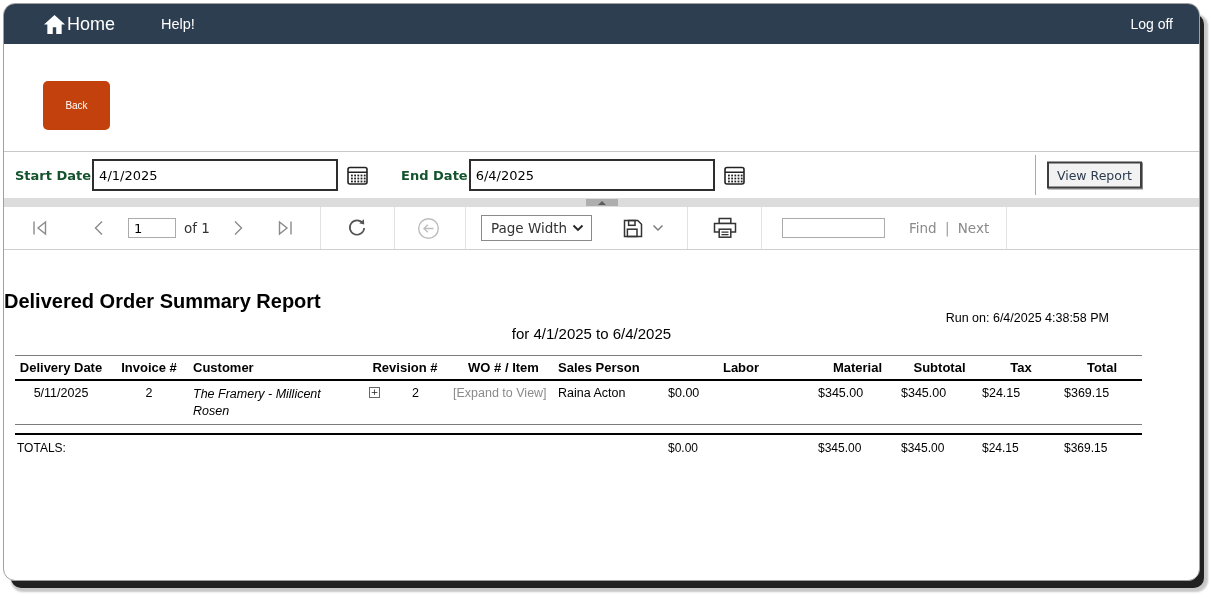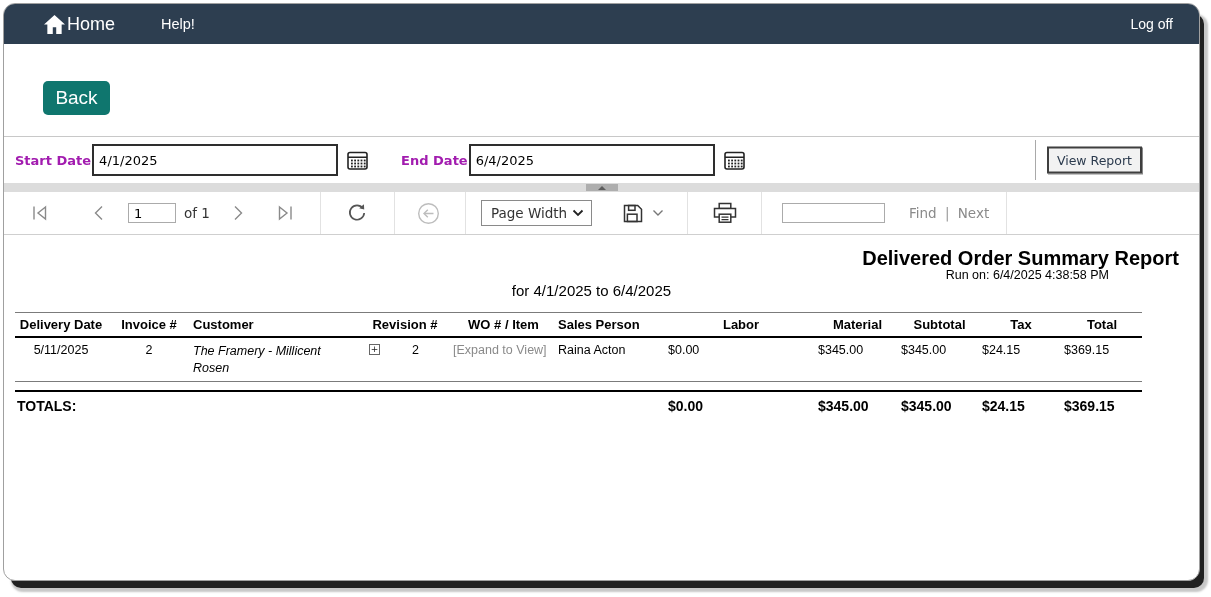--- a/index.html
+++ b/index.html
@@ -10,26 +10,26 @@
     box-shadow:6px 9px 0 -2px rgba(18,18,18,.92), 8px 11px 2px rgba(130,130,130,.45);
     font-family:"Liberation Sans",sans-serif;
   }
   
   .navbar{height:40px;background:#2d3e50;display:flex;align-items:center;color:#fff;padding:0 26px 0 39px;}
   .nav-home{display:flex;align-items:center;font-size:18px;cursor:pointer;}
   .nav-home svg{margin-right:1px;}
   .nav-help{margin-left:46px;font-size:14.5px;cursor:pointer;}
   .nav-logoff{margin-left:auto;font-size:14px;cursor:pointer;}
   
-  .back-btn{display:block;margin:37px 0 0 39px;width:67px;height:34px;background:#0f766e;border:none;
-    border-radius:5px;color:#fff;font-size:19px;font-family:"Liberation Sans",sans-serif;cursor:pointer;}
+  .back-btn{display:block;margin:37px 0 0 39px;width:67px;height:49px;background:#c2410c;border:none;
+    border-radius:5px;color:#fff;font-size:10px;font-family:"Liberation Sans",sans-serif;cursor:pointer;}
   
   .param-bar{margin-top:21px;border-top:1px solid #c8c8c8;height:47px;display:flex;align-items:center;
     padding-left:11px;position:relative;font-family:"DejaVu Sans",sans-serif;}
-  .param-label{font-size:13px;font-weight:bold;color:#a21caf;white-space:nowrap;}
+  .param-label{font-size:13px;font-weight:bold;color:#14532d;white-space:nowrap;}
   .param-input{width:246px;height:24px;border:2px solid #2e2e2e;font:13px "DejaVu Sans",sans-serif;
     padding:14px 5px;margin-left:1px;}
   .cal-btn{margin-left:9px;background:none;border:none;padding:0;cursor:pointer;line-height:0;}
   .end-label{margin-left:33px;}
   .param-divider{position:absolute;left:1031px;top:3px;bottom:3px;width:1px;background:#a9a9a9;}
   .view-report-btn{position:absolute;right:57px;top:50%;transform:translateY(-50%);
     border:2px solid #3e3e3e;background:#f2f2f2;font:12.5px "DejaVu Sans",sans-serif;color:#2b3a4d;
     padding:4px 8px;cursor:pointer;box-shadow:1px 1px 0 #888;}
   
   .splitter{height:9px;background:#dcdcdc;position:relative;}
@@ -59,39 +59,39 @@
   .find-input{margin-left:20px;width:103px;height:20px;border:1px solid #ababab;padding:1px 5px;
     font:13px "DejaVu Sans",sans-serif;}
   .find-next{margin-left:24px;font-size:13.5px;color:#8a8a8a;white-space:nowrap;}
   .find-link,.next-link{cursor:pointer;}
   .find-sep{margin:0 4px;color:#9a9a9a;}
   .d6{margin-left:17px;}
   
   .report{position:relative;color:#000;}
   .run-on{position:absolute;top:21px;right:90px;font-size:12.5px;}
   .report-head{margin-right:20px;}
-  .report-title{margin-top:12px;text-align:right;font-size:20px;font-weight:bold;}
+  .report-title{margin-top:40px;text-align:left;font-size:20px;font-weight:bold;}
   .report-sub{text-align:center;font-size:15px;margin-top:12px;}
   .report-company{text-align:center;font-size:15px;margin-top:9px;}
   table.summary{margin:13px 0 0 11px;border-collapse:collapse;table-layout:fixed;width:1127px;font-size:12.5px;}
   .summary thead tr{border-top:1px solid #7b7b7b;border-bottom:2px solid #000;}
   .summary th{font-size:13px;font-weight:bold;padding:4px 2px;}
   .summary td{padding:5px 2px 4px;vertical-align:top;}
   .al{text-align:left;} .ac{text-align:center;} .ar{}
   .detail-row{border-bottom:1px solid #7b7b7b;}
   .cust-cell{padding-right:34px !important;line-height:1.35;font-style:italic;}
   .rev-cell{display:flex;align-items:flex-start;padding-left:8px;}
   .expand-box{width:11px;height:11px;border:1px solid #666;font:9px/9px "DejaVu Sans",sans-serif;
     text-align:center;color:#222;cursor:pointer;margin-top:1px;}
   .expand-box::before{content:"+";}
   .rev-num{margin-left:32px;}
   .muted{color:#8a8a8a;}
   .spacer-row td{height:10px;padding:0;}
   .totals-row{border-top:2px solid #000;}
-  .totals-row td{font-weight:bold;font-size:14px;padding:6px 2px;}
+  .totals-row td{font-weight:normal;font-size:12px;padding:6px 2px;}
   svg{display:block;}
 </style>
 </head>
 <body>
 
 <div class="window">
 
   <div class="navbar">
     <a class="nav-home">
       <span>

